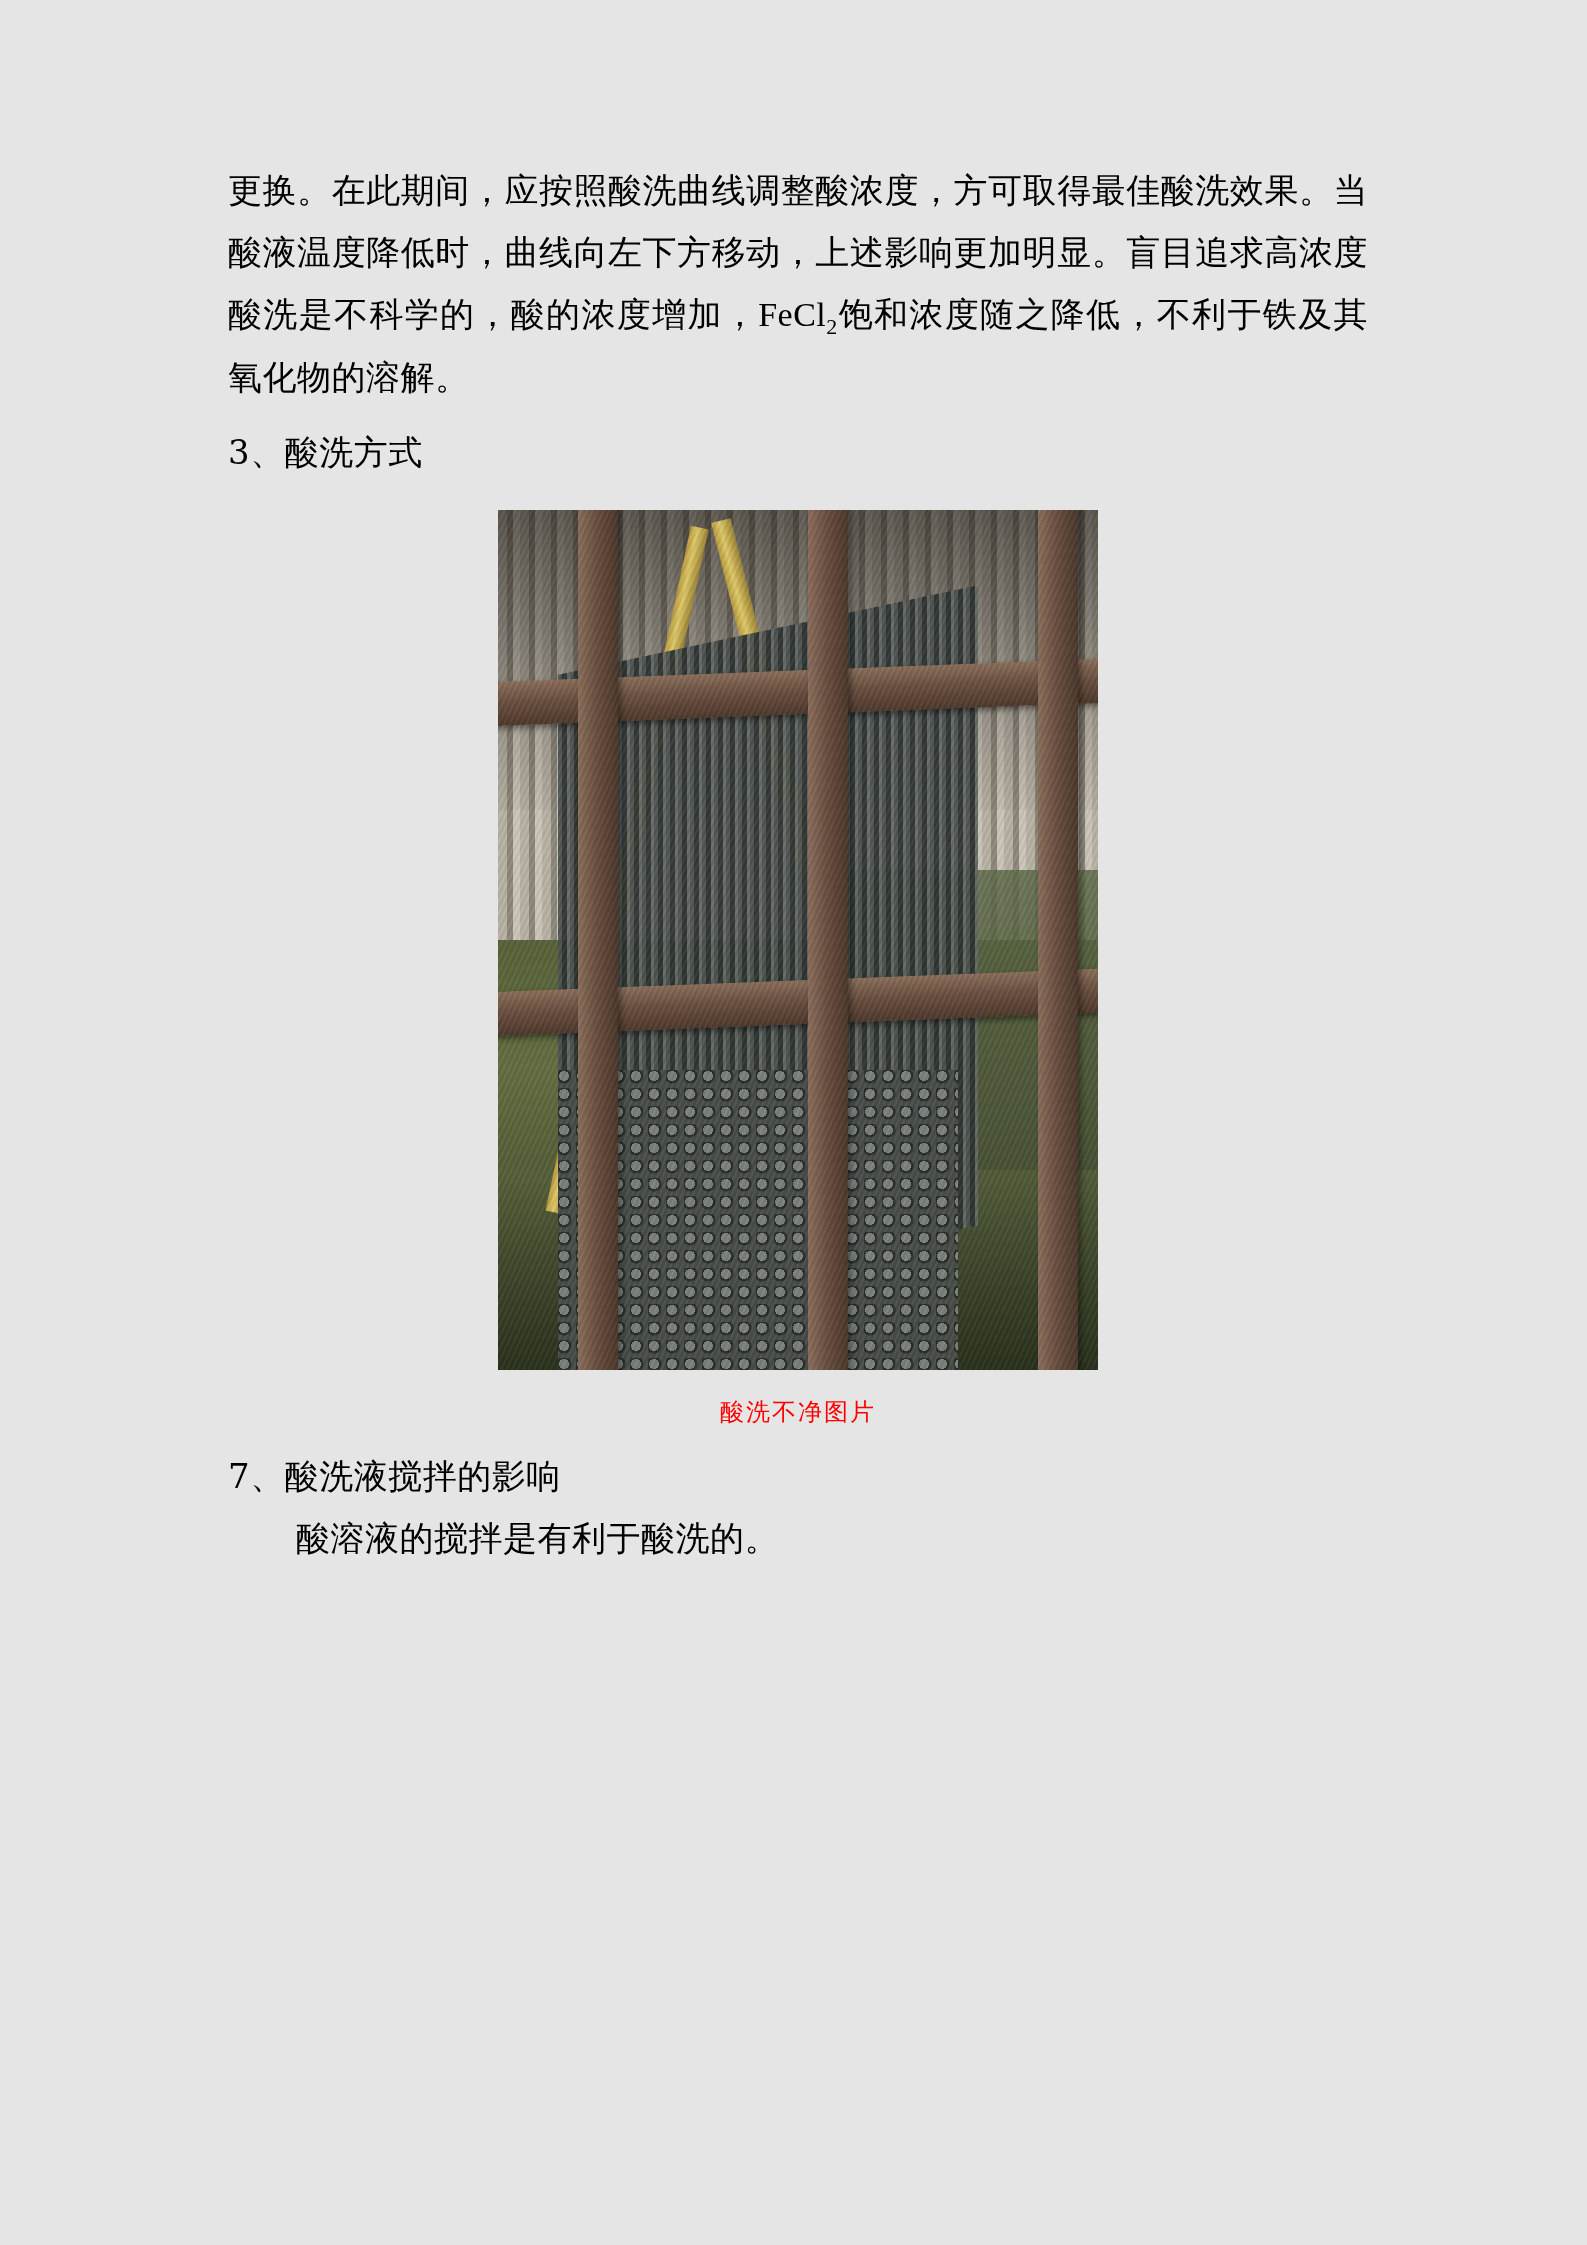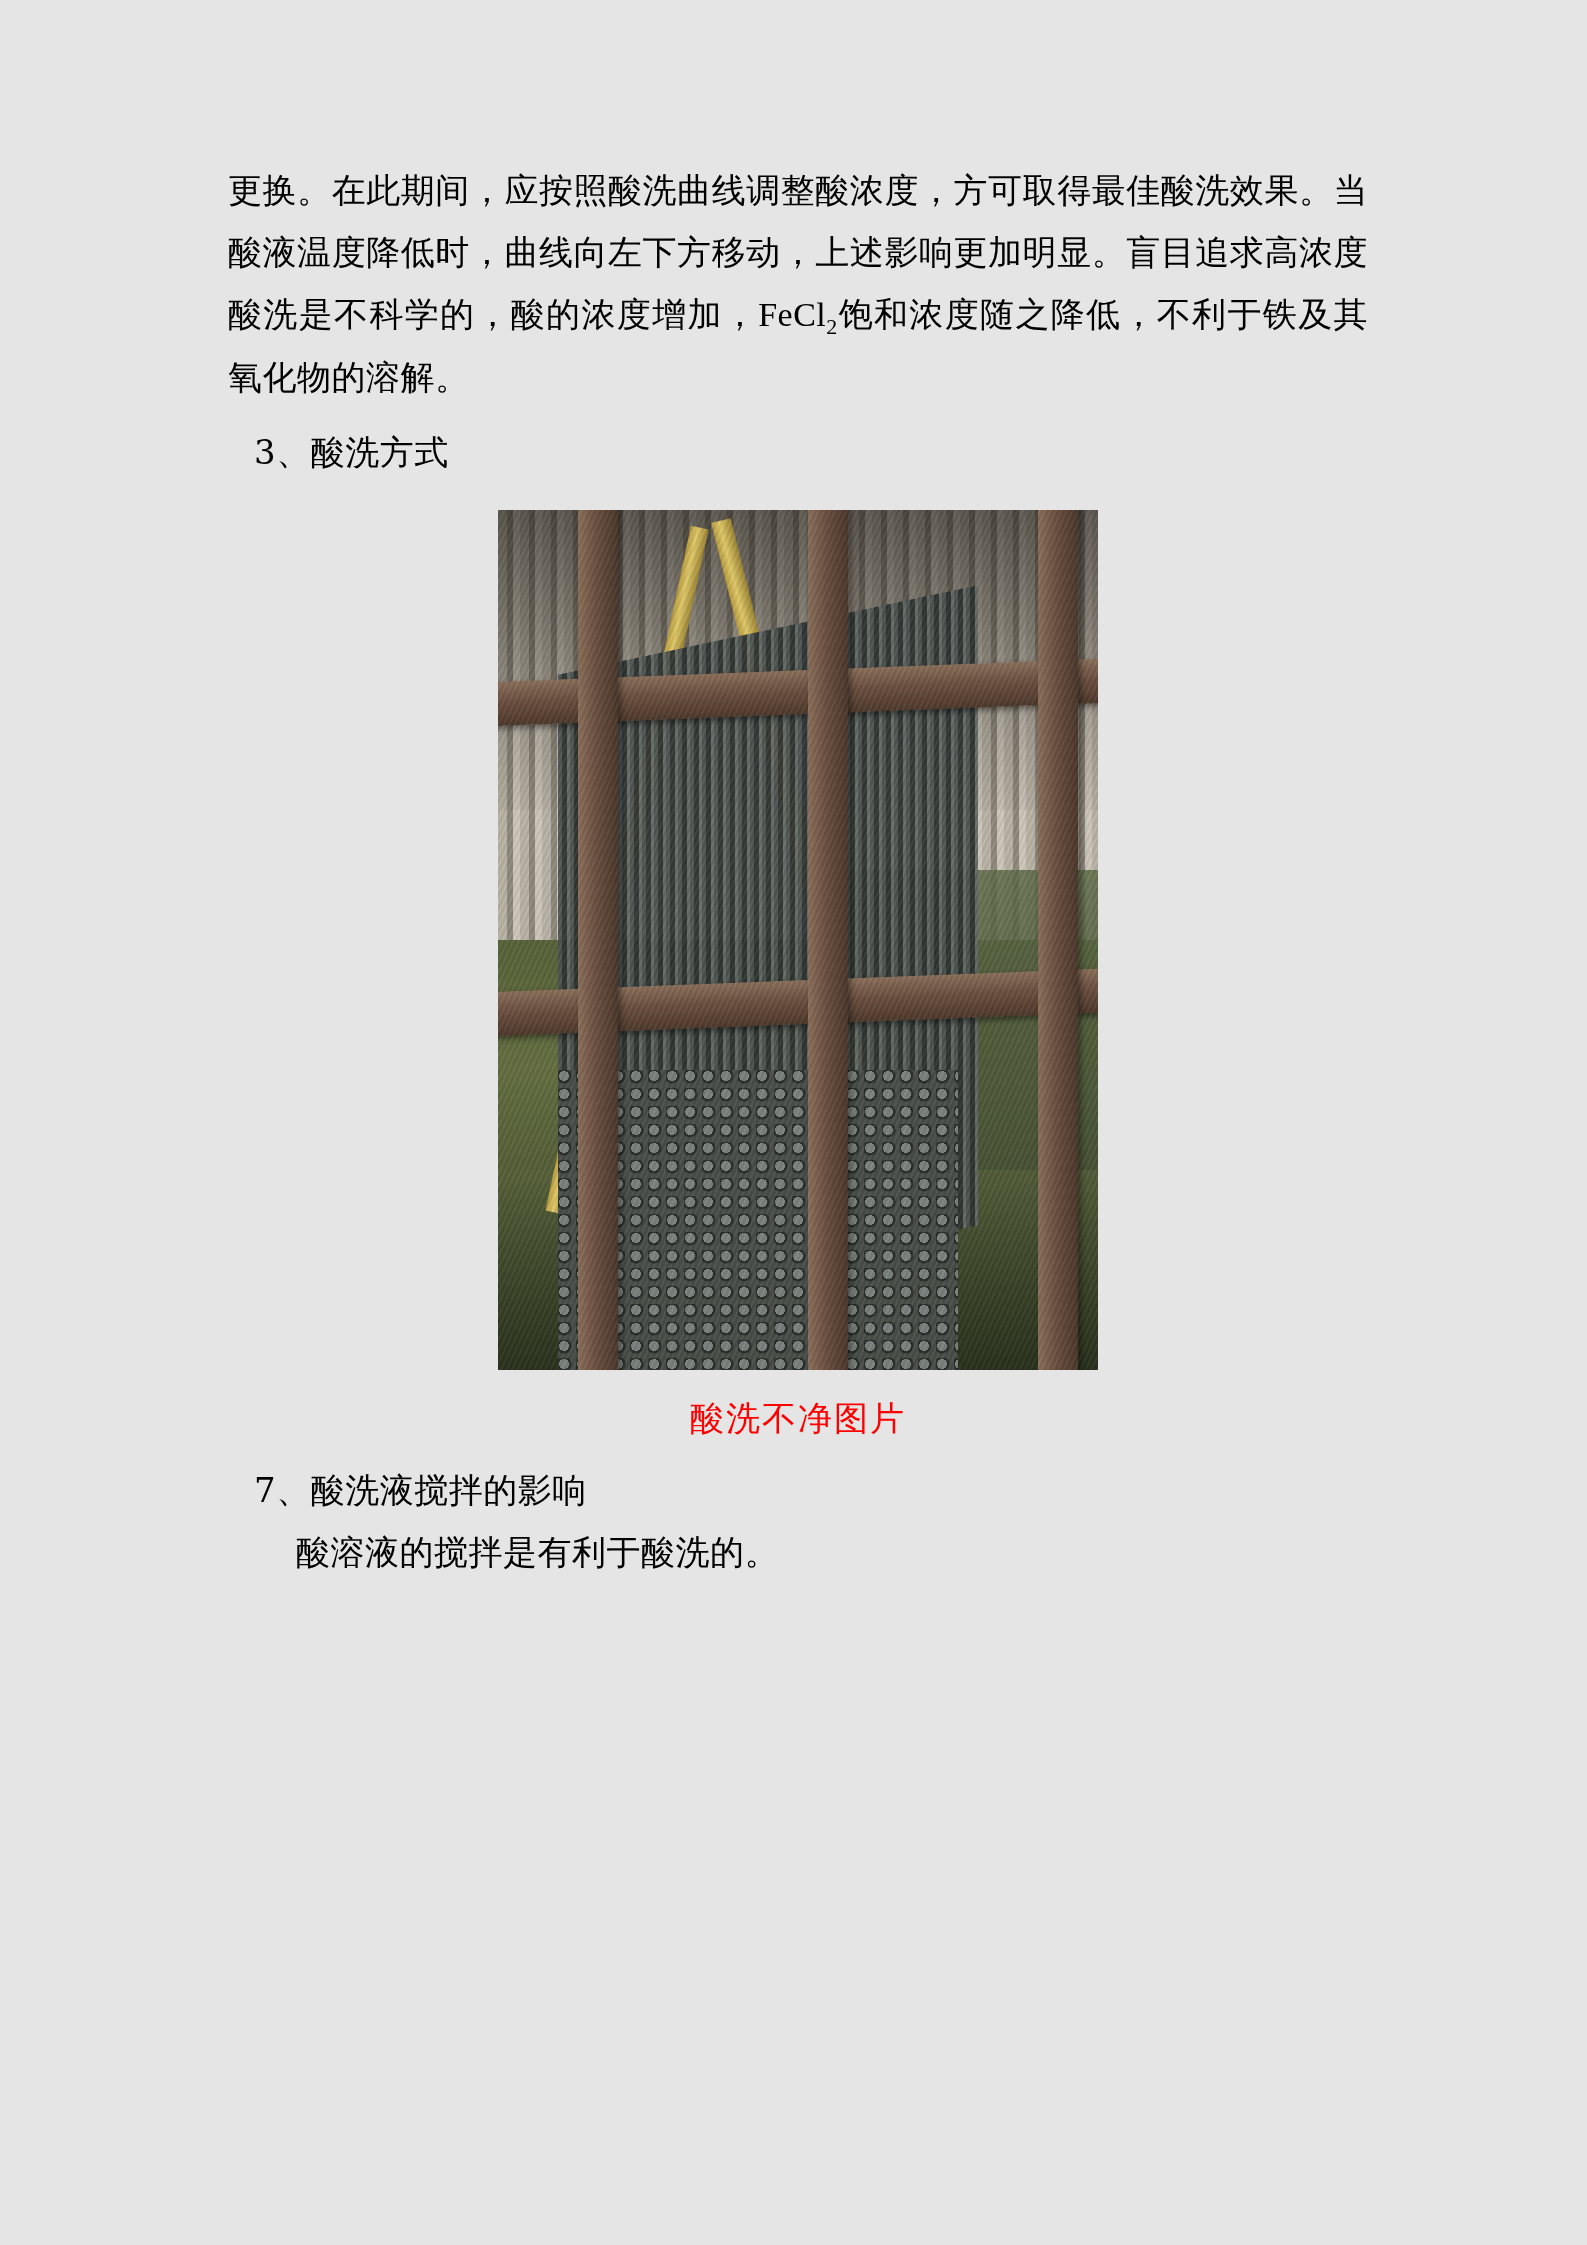--- a/index.html
+++ b/index.html
@@ -30,21 +30,20 @@
     color: #000000;
     letter-spacing: 0.5px;
     text-align: justify;
     margin: 0;
   }
   .para.indent {
     text-indent: 68px;
   }
   .para.list-item {
     text-indent: 0;
-    margin-left: 26px;
   }
   .sub {
     font-size: 22px;
     vertical-align: sub;
   }
   .formula {
     font-family: "Liberation Serif", serif;
   }
   .figure-wrap {
     margin-top: 26px;
@@ -147,21 +146,21 @@
     position: absolute;
     inset: 0;
     background-image:
       repeating-linear-gradient(115deg, rgba(255,255,255,0.04) 0 2px, rgba(0,0,0,0.05) 2px 5px);
     pointer-events: none;
   }
   .caption {
     margin-top: 22px;
     text-align: center;
     font-family: "DejaVu Serif", serif;
-    font-size: 34px;
+    font-size: 24px;
     color: #ff0000;
     letter-spacing: 2px;
   }
   .gap-a { height: 18px; }
   .gap-b { height: 14px; }
 </style>
 </head>
 <body>
 
 <div class="page">

